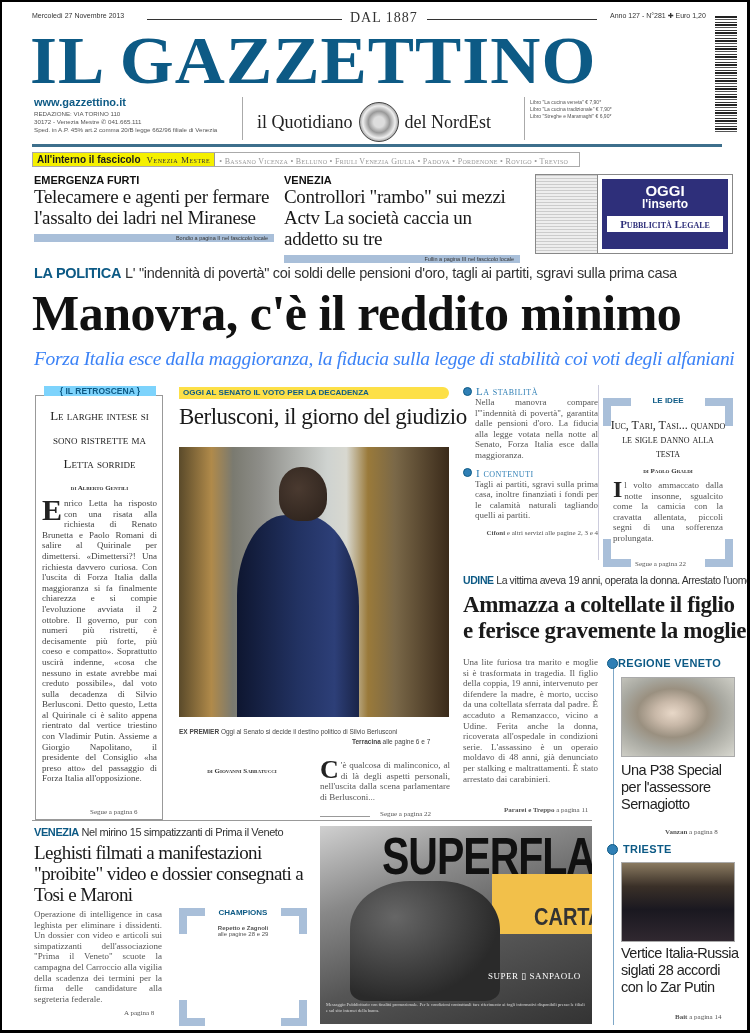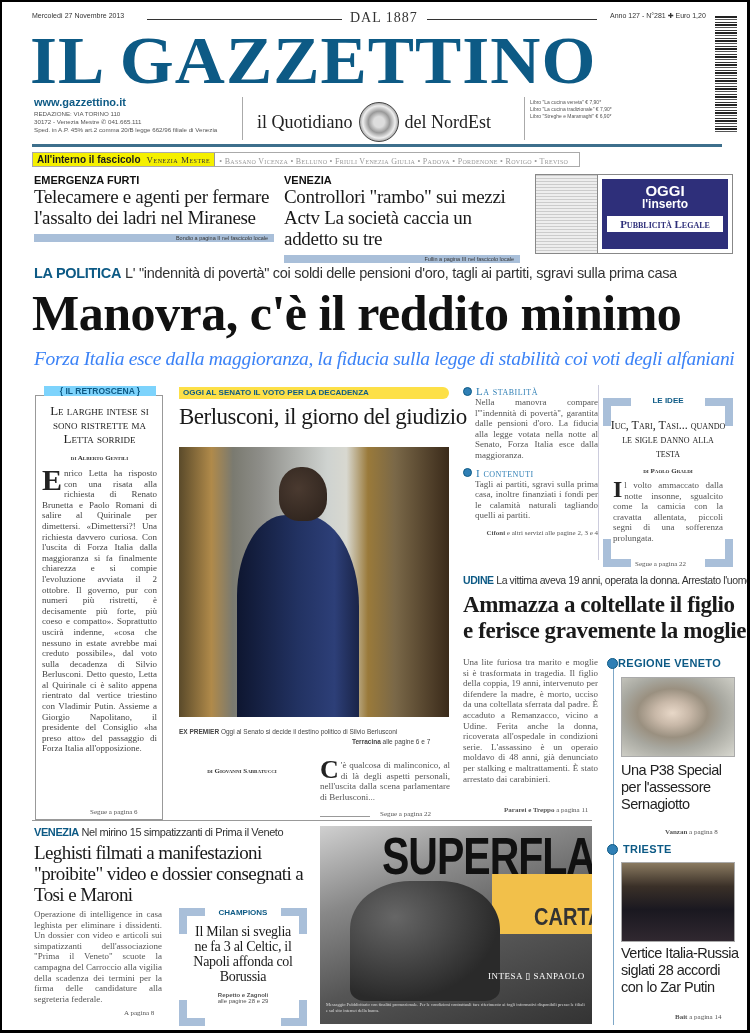--- a/index.html
+++ b/index.html
@@ -39,21 +39,21 @@
 .inserto .ins{font-family:"Liberation Sans",sans-serif;font-weight:bold;color:#fff;font-size:12px;line-height:13px}
 .inserto .pl{background:#fff;width:92%;margin-top:5px;text-align:center;color:#2e2f7a;font-size:11px;font-variant:small-caps;font-weight:bold;padding:2px 0}
 
 .kick2{left:32px;top:263px;font-family:"Liberation Sans",sans-serif;font-size:14.5px;color:#333;white-space:nowrap;letter-spacing:-.3px}
 .kick2 b{color:#0d5a85}
 .mainh{left:30px;top:282px;font-size:50px;font-weight:bold;color:#111;letter-spacing:-.5px;white-space:nowrap}
 .subh{left:32px;top:346px;font-size:19.5px;font-style:italic;color:#3b82f6;white-space:nowrap;letter-spacing:-.3px}
 
 .retro{left:33px;top:393px;width:128px;height:425px;border:1px solid #999}
 .retro-tag{left:42px;top:384px;width:112px;background:#7dd3fc;font-family:"Liberation Sans",sans-serif;font-weight:bold;font-size:8.5px;color:#0d5a85;text-align:center}
-.retro-h{font-size:13px;line-height:14px;text-align:center;font-variant:small-caps;color:#222}
+.retro-h{font-size:13px;line-height:24px;text-align:center;font-variant:small-caps;color:#222}
 .byline{font-size:7px;text-align:center;font-variant:small-caps;font-weight:bold;color:#333}
 .dropcap{float:left;font-size:30px;line-height:24px;font-weight:bold;margin-right:2px;color:#222}
 
 .bar-blue{background:#fde047;font-family:"Liberation Sans",sans-serif;font-weight:bold;font-size:8px;color:#0d5a85;padding-left:4px;line-height:12px;height:12px;border-radius:0 6px 6px 0}
 .center-h{font-size:23px;letter-spacing:-.5px;color:#1a1a1a}
 .photo1{left:177px;top:445px;width:270px;height:270px;background:linear-gradient(90deg,#5a4a2a 0%,#b08a4a 12%,#7a7a70 20%,#8d8d88 30%,#cfd3d0 55%,#d8d8d0 62%,#9a7a3a 70%,#7a6848 80%,#3a2a1a 100%)}
 .figure{position:absolute;left:58px;top:20px;width:120px;height:250px}
 .figure .head{position:absolute;left:42px;top:0;width:48px;height:54px;border-radius:45% 50% 40% 40%;background:radial-gradient(circle at 40% 40%,#4a3a30,#2a201a)}
 .figure .body{position:absolute;left:0;top:48px;width:122px;height:202px;background:linear-gradient(90deg,#0e1630,#223262 50%,#2d3f78 80%,#1a2448);border-radius:40% 45% 0 0}
 .caption{font-family:"Liberation Sans",sans-serif;font-size:6.5px;color:#444}
@@ -248,27 +248,26 @@
   <div class="abs champ">
     <div class="corner" style="left:0;top:0;width:26px;height:8px"></div>
     <div class="corner" style="left:0;top:0;width:8px;height:26px"></div>
     <div class="corner" style="right:0;top:0;width:26px;height:8px"></div>
     <div class="corner" style="right:0;top:0;width:8px;height:26px"></div>
     <div class="corner" style="left:0;bottom:0;width:26px;height:8px"></div>
     <div class="corner" style="left:0;bottom:0;width:8px;height:26px"></div>
     <div class="corner" style="right:0;bottom:0;width:26px;height:8px"></div>
     <div class="corner" style="right:0;bottom:0;width:8px;height:26px"></div>
     <div class="sans" style="text-align:center;font-weight:bold;font-size:8px;color:#0d5a85;margin-top:0">CHAMPIONS</div>
-    <div style="text-align:center;font-size:14px;line-height:15px;margin-top:7px;padding:0 10px;letter-spacing:-.3px">Il Milan si sveglia ne fa 3 al Celtic, il Napoli affonda col Borussia</div>
     <div class="small sans" style="text-align:center;margin-top:8px;font-weight:bold;font-size:6px">Repetto e Zagnoli</div>
     <div class="small sans" style="text-align:center;font-size:6px">alle pagine 28 e 29</div>
   </div>
 
   <div class="abs ad">
     <div class="yel"></div>
     <div class="person"></div>
     <div class="super"><span>SUPER</span><span>FLASH</span></div>
     <div class="carta">CARTA</div>
-    <div class="intesa">INTESA ▯ SANPAOLO</div>
+    <div class="intesa">SUPER ▯ SANPAOLO</div>
     <div class="fine">Messaggio Pubblicitario con finalità promozionale. Per le condizioni contrattuali fare riferimento ai fogli informativi disponibili presso le filiali e sul sito internet della banca.</div>
   </div>
 
 </div>
 
 </body></html>

